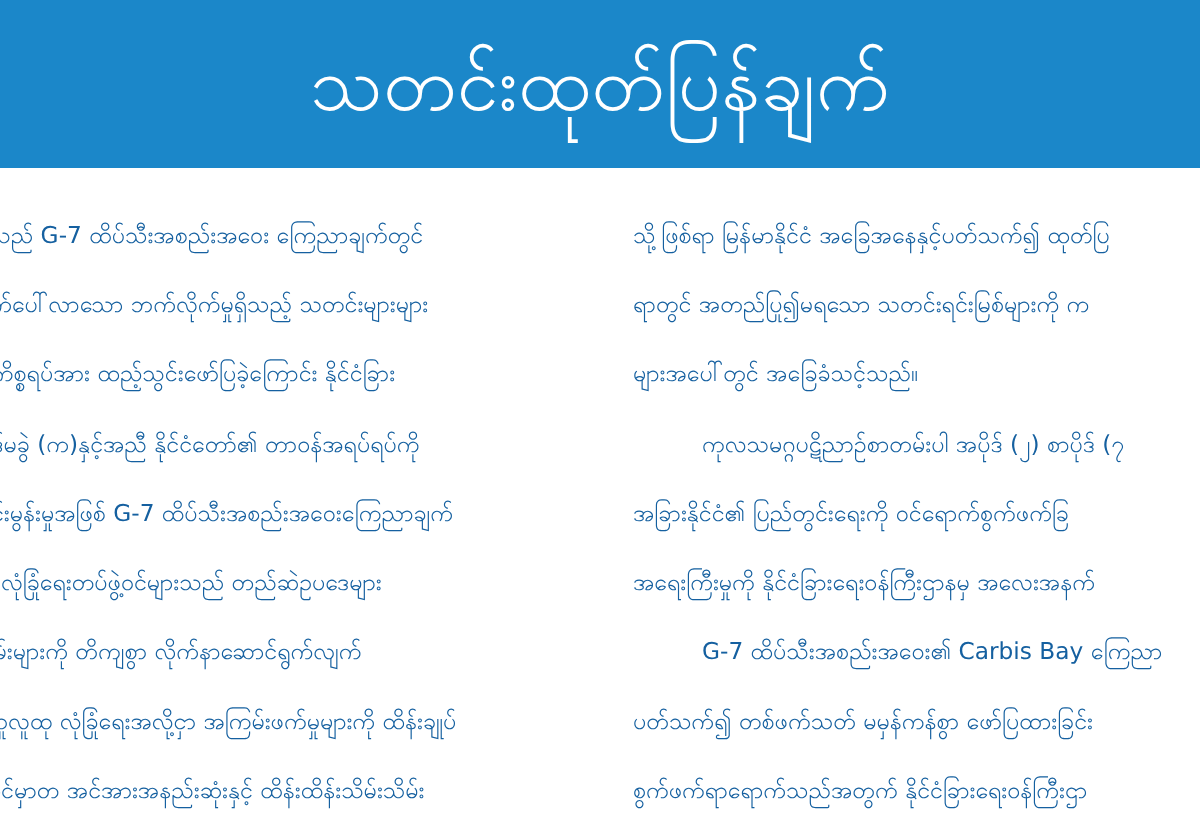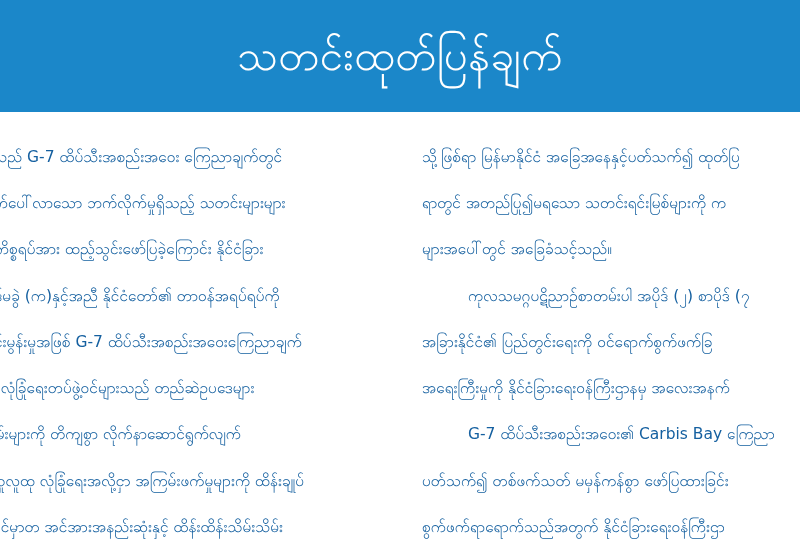--- a/index.html
+++ b/index.html
@@ -27,21 +27,21 @@
     left: 0;
     width: 800px;
     height: 112px;
     background: #1b87c9;
     display: flex;
     align-items: center;
     justify-content: center;
   }
   .banner-title {
     color: #ffffff;
-    font-size: 42px;
+    font-size: 50px;
     line-height: 1.1;
     letter-spacing: 0.5px;
     white-space: nowrap;
     font-weight: 400;
     text-align: left;
     font-family: Liberation Serif, serif;
   }
 
   
   .body {

